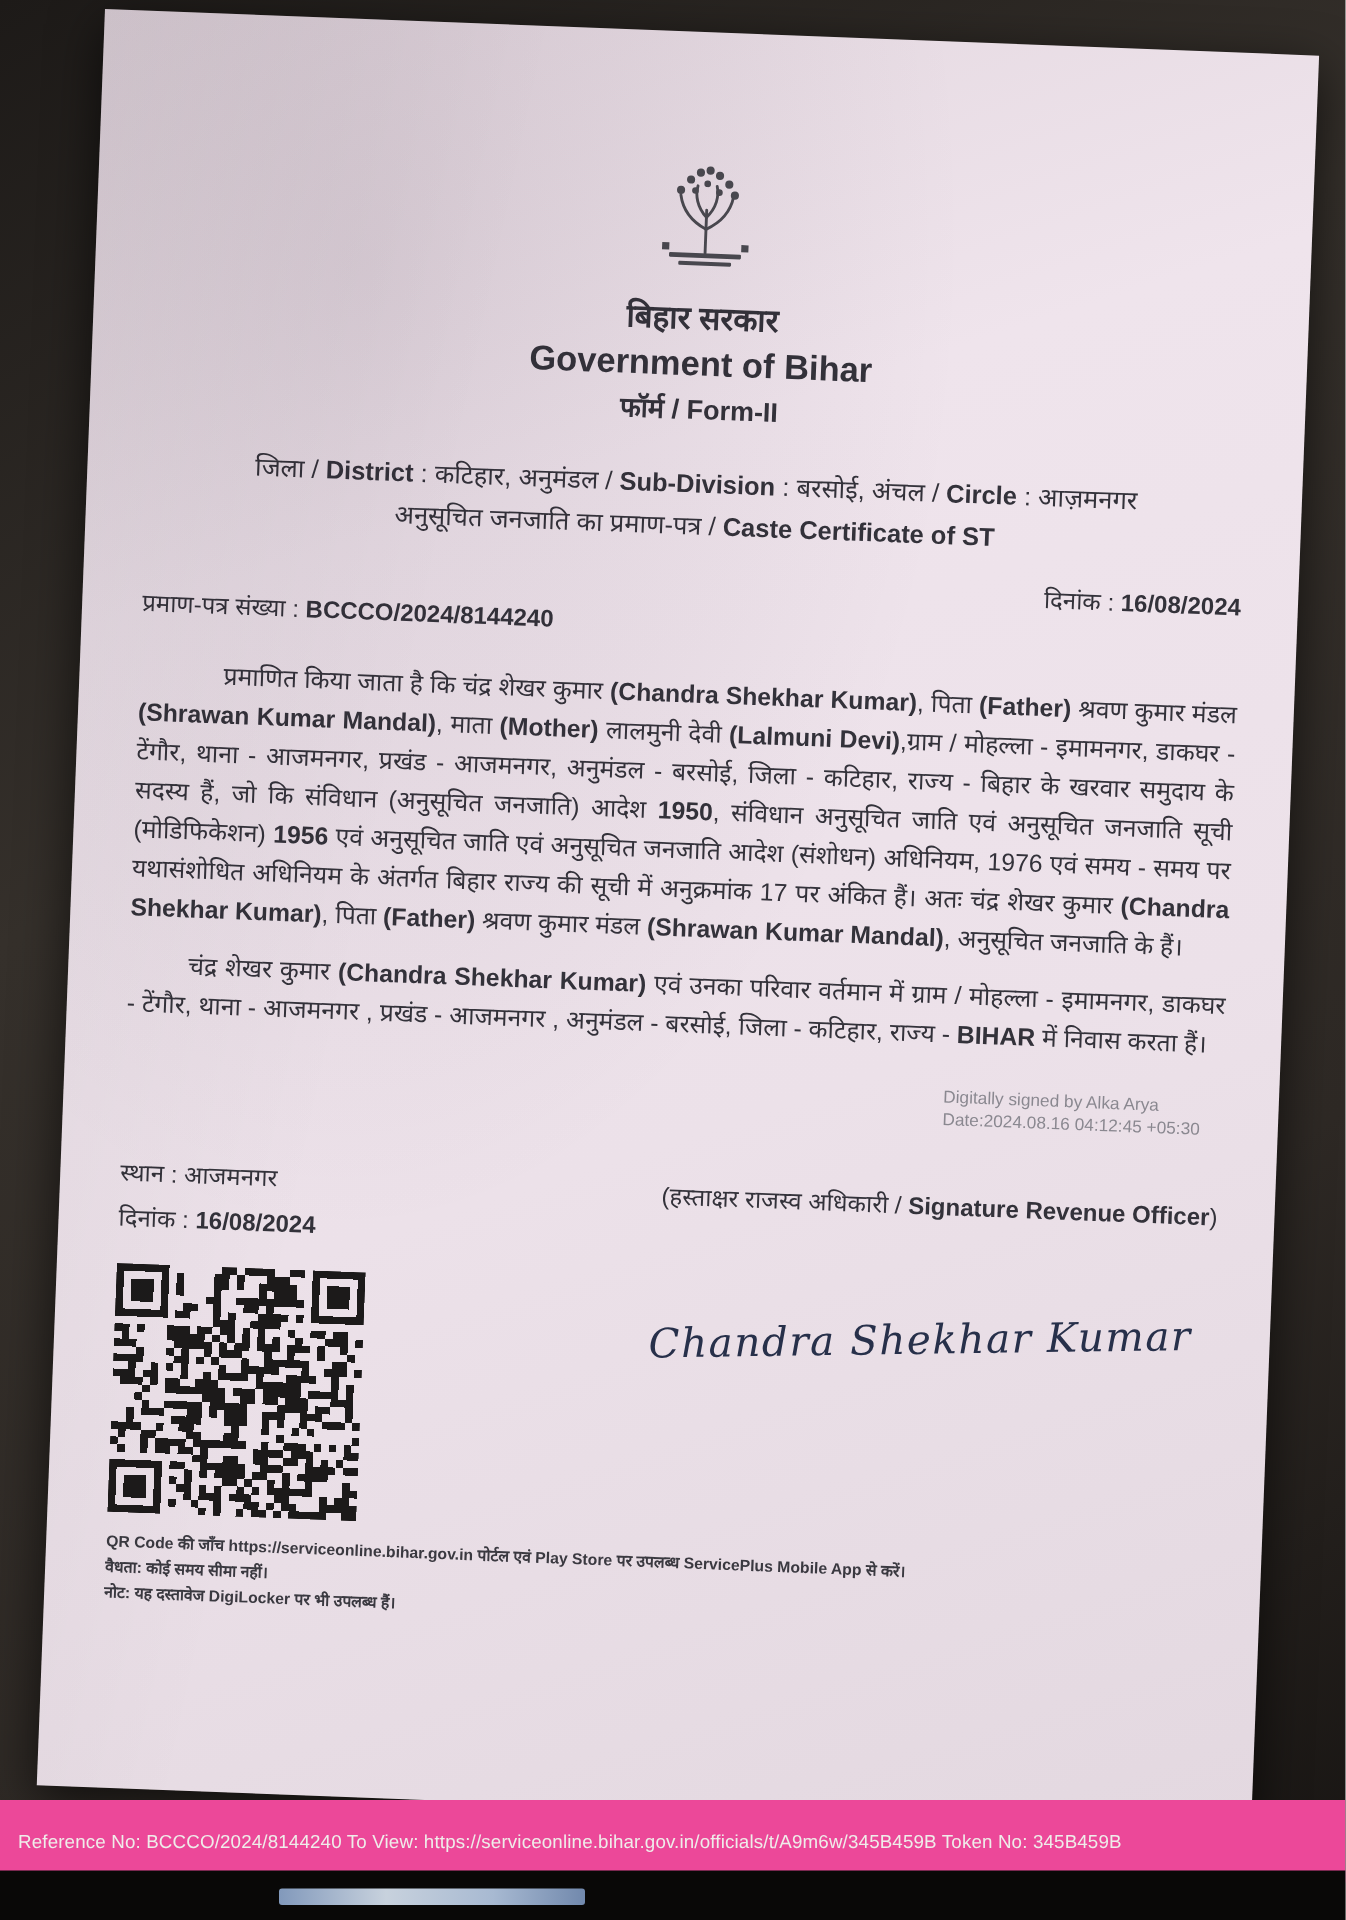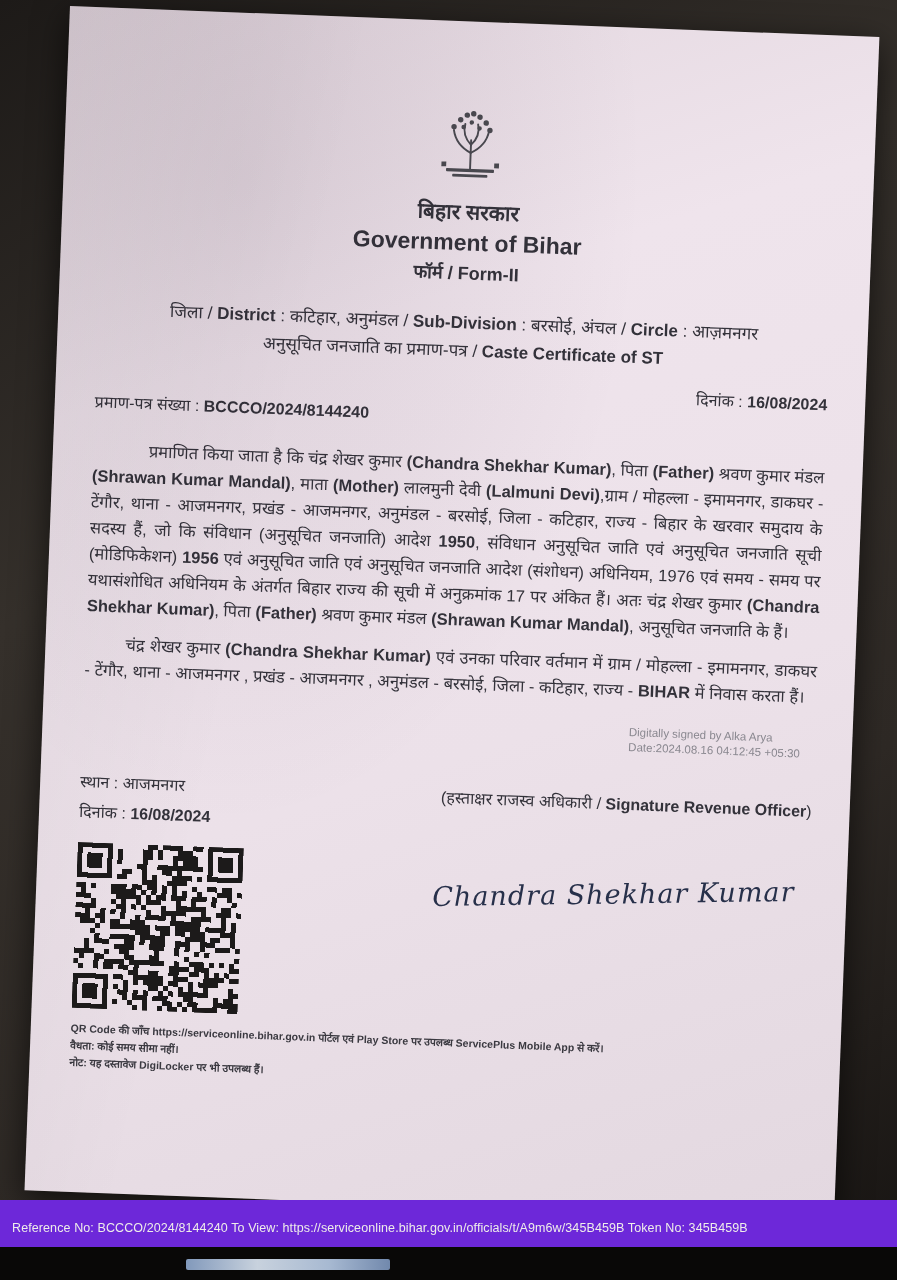--- a/index.html
+++ b/index.html
@@ -40,21 +40,21 @@
   .qr-row{position:relative;margin-top:12px;height:172px;}
   .qr{width:166px;height:166px;background:transparent;}
   .qr svg{width:100%;height:100%;display:block;}
   .hand-sign{
     position:absolute;right:14px;top:16px;
     font-family:"DejaVu Serif","Liberation Serif",serif;font-style:italic;
     font-size:27px;color:#27304a;transform:rotate(-3deg);letter-spacing:1px;white-space:nowrap;
   }
   .notes{margin-top:6px;font-size:10.5px;line-height:17px;font-weight:600;color:#3a3940;}
   .footer-band{
-    position:absolute;left:0;right:0;top:1200px;height:55px;background:#6d28d9;
+    position:absolute;left:0;right:0;top:1200px;height:55px;background:#ec4899;
     display:flex;align-items:center;padding-left:12px;box-sizing:border-box;
     color:#efedea;font-size:12.5px;letter-spacing:.1px;
   }
   .black-bottom{position:absolute;left:0;right:0;top:1247px;height:33px;background:#090807;}
   .edge-fragment{
     position:absolute;left:186px;top:1259px;width:204px;height:11px;border-radius:2px;opacity:.9;
     background:linear-gradient(90deg,#8fa9cf,#dde8f5 35%,#b9cde8 70%,#7d97bf);
   }
 </style>
 </head>

